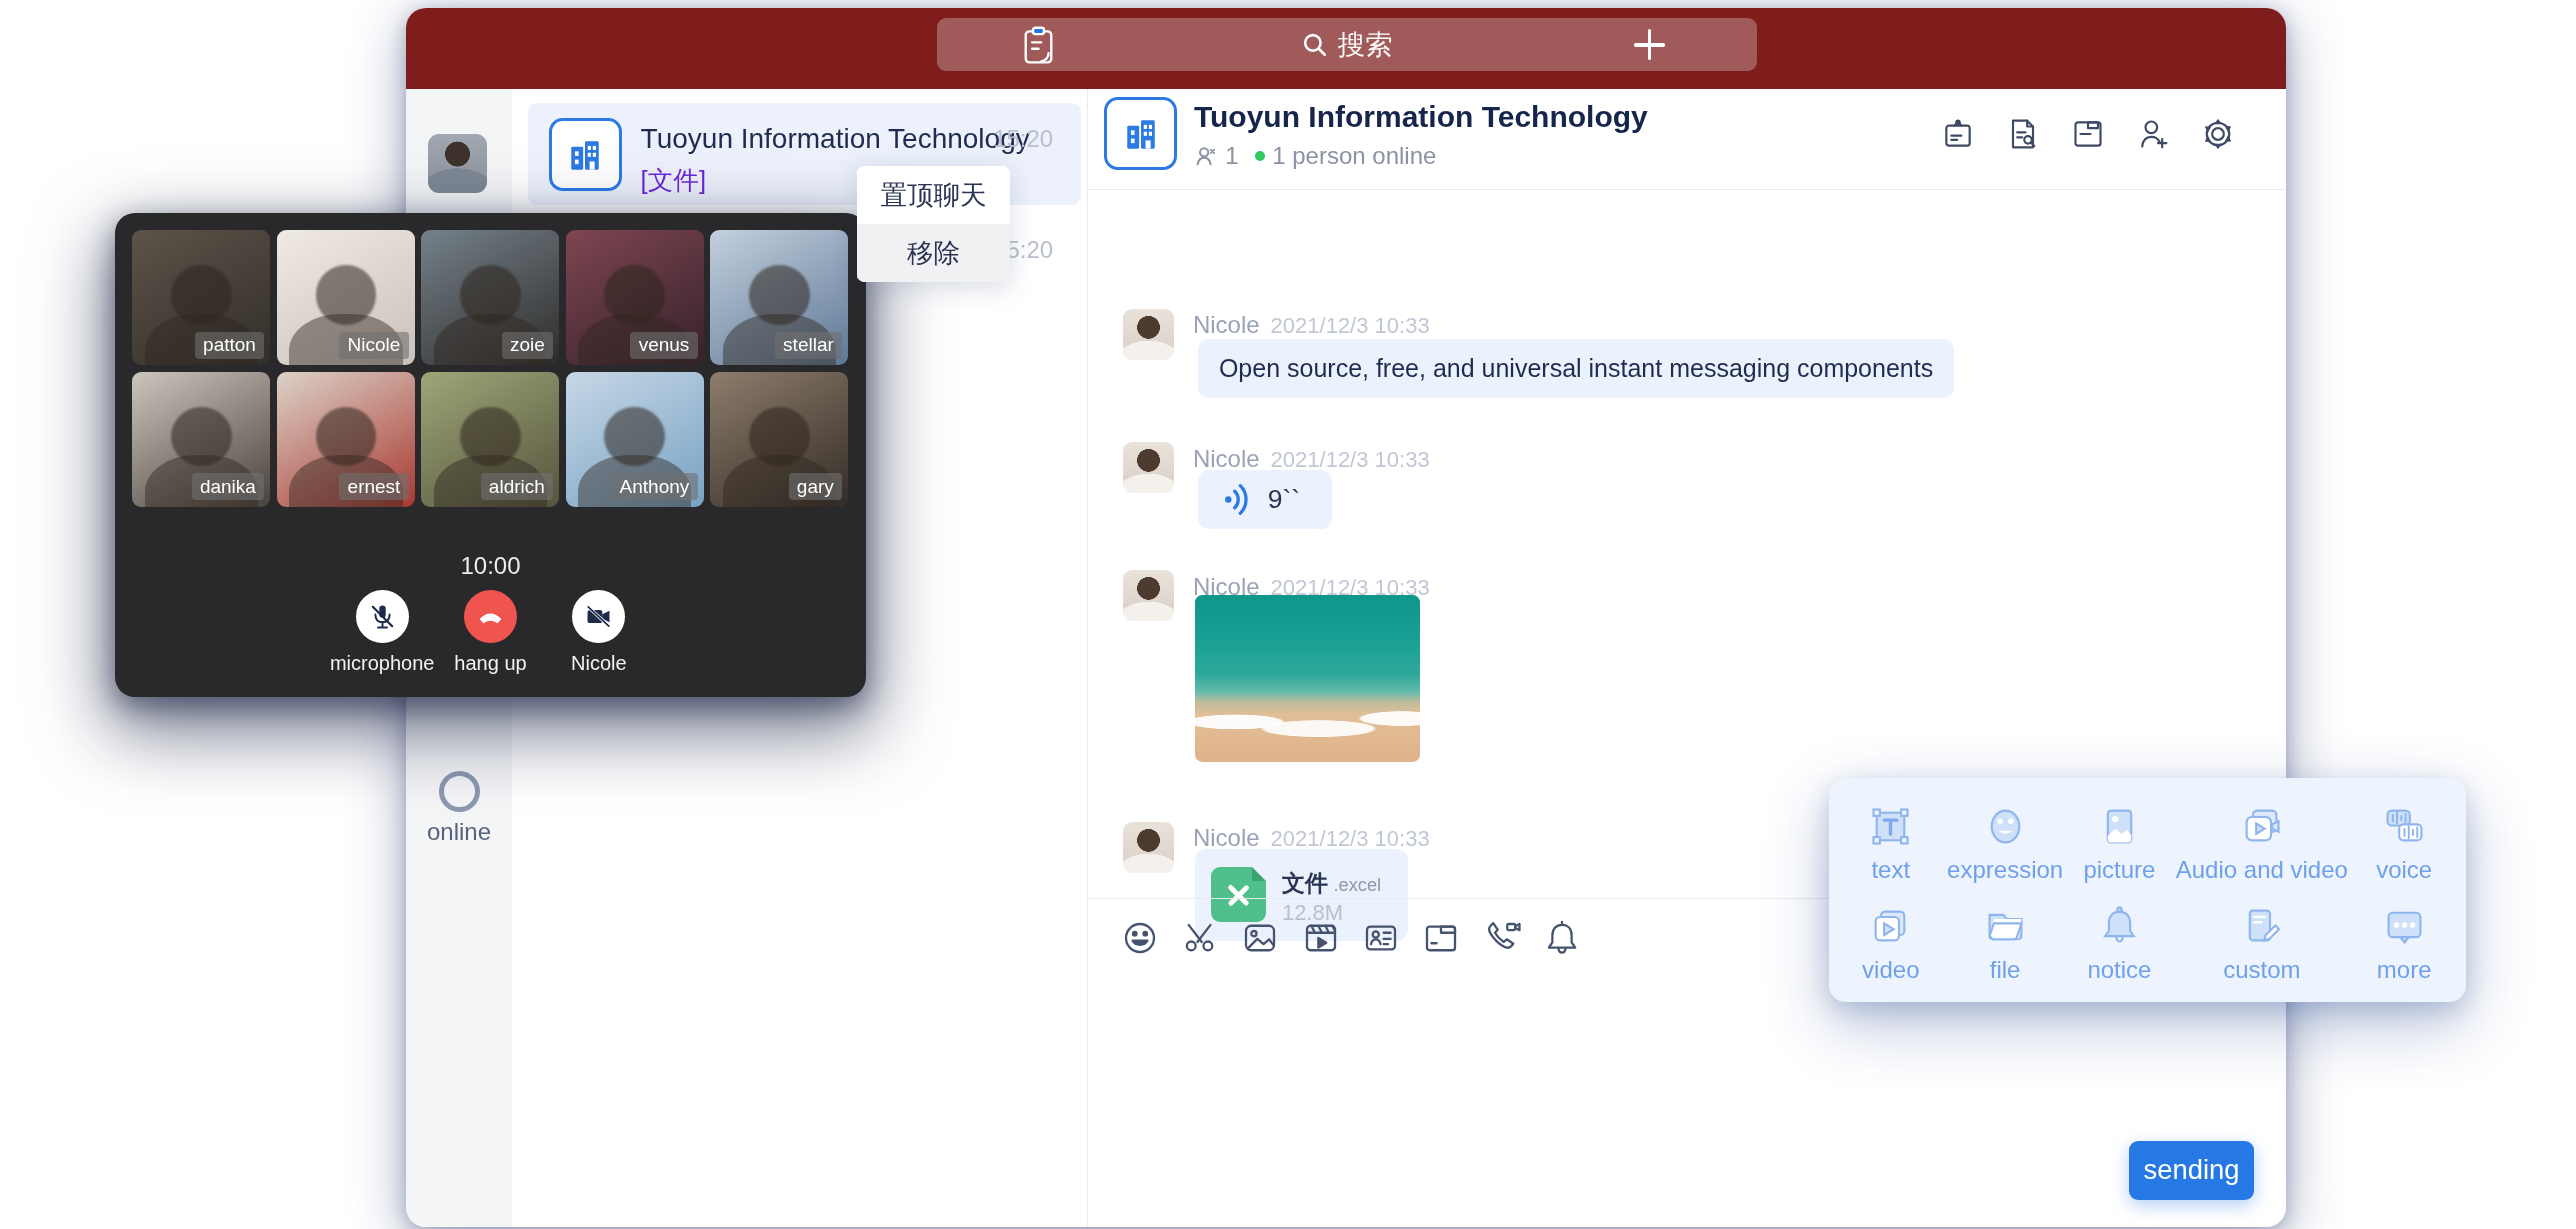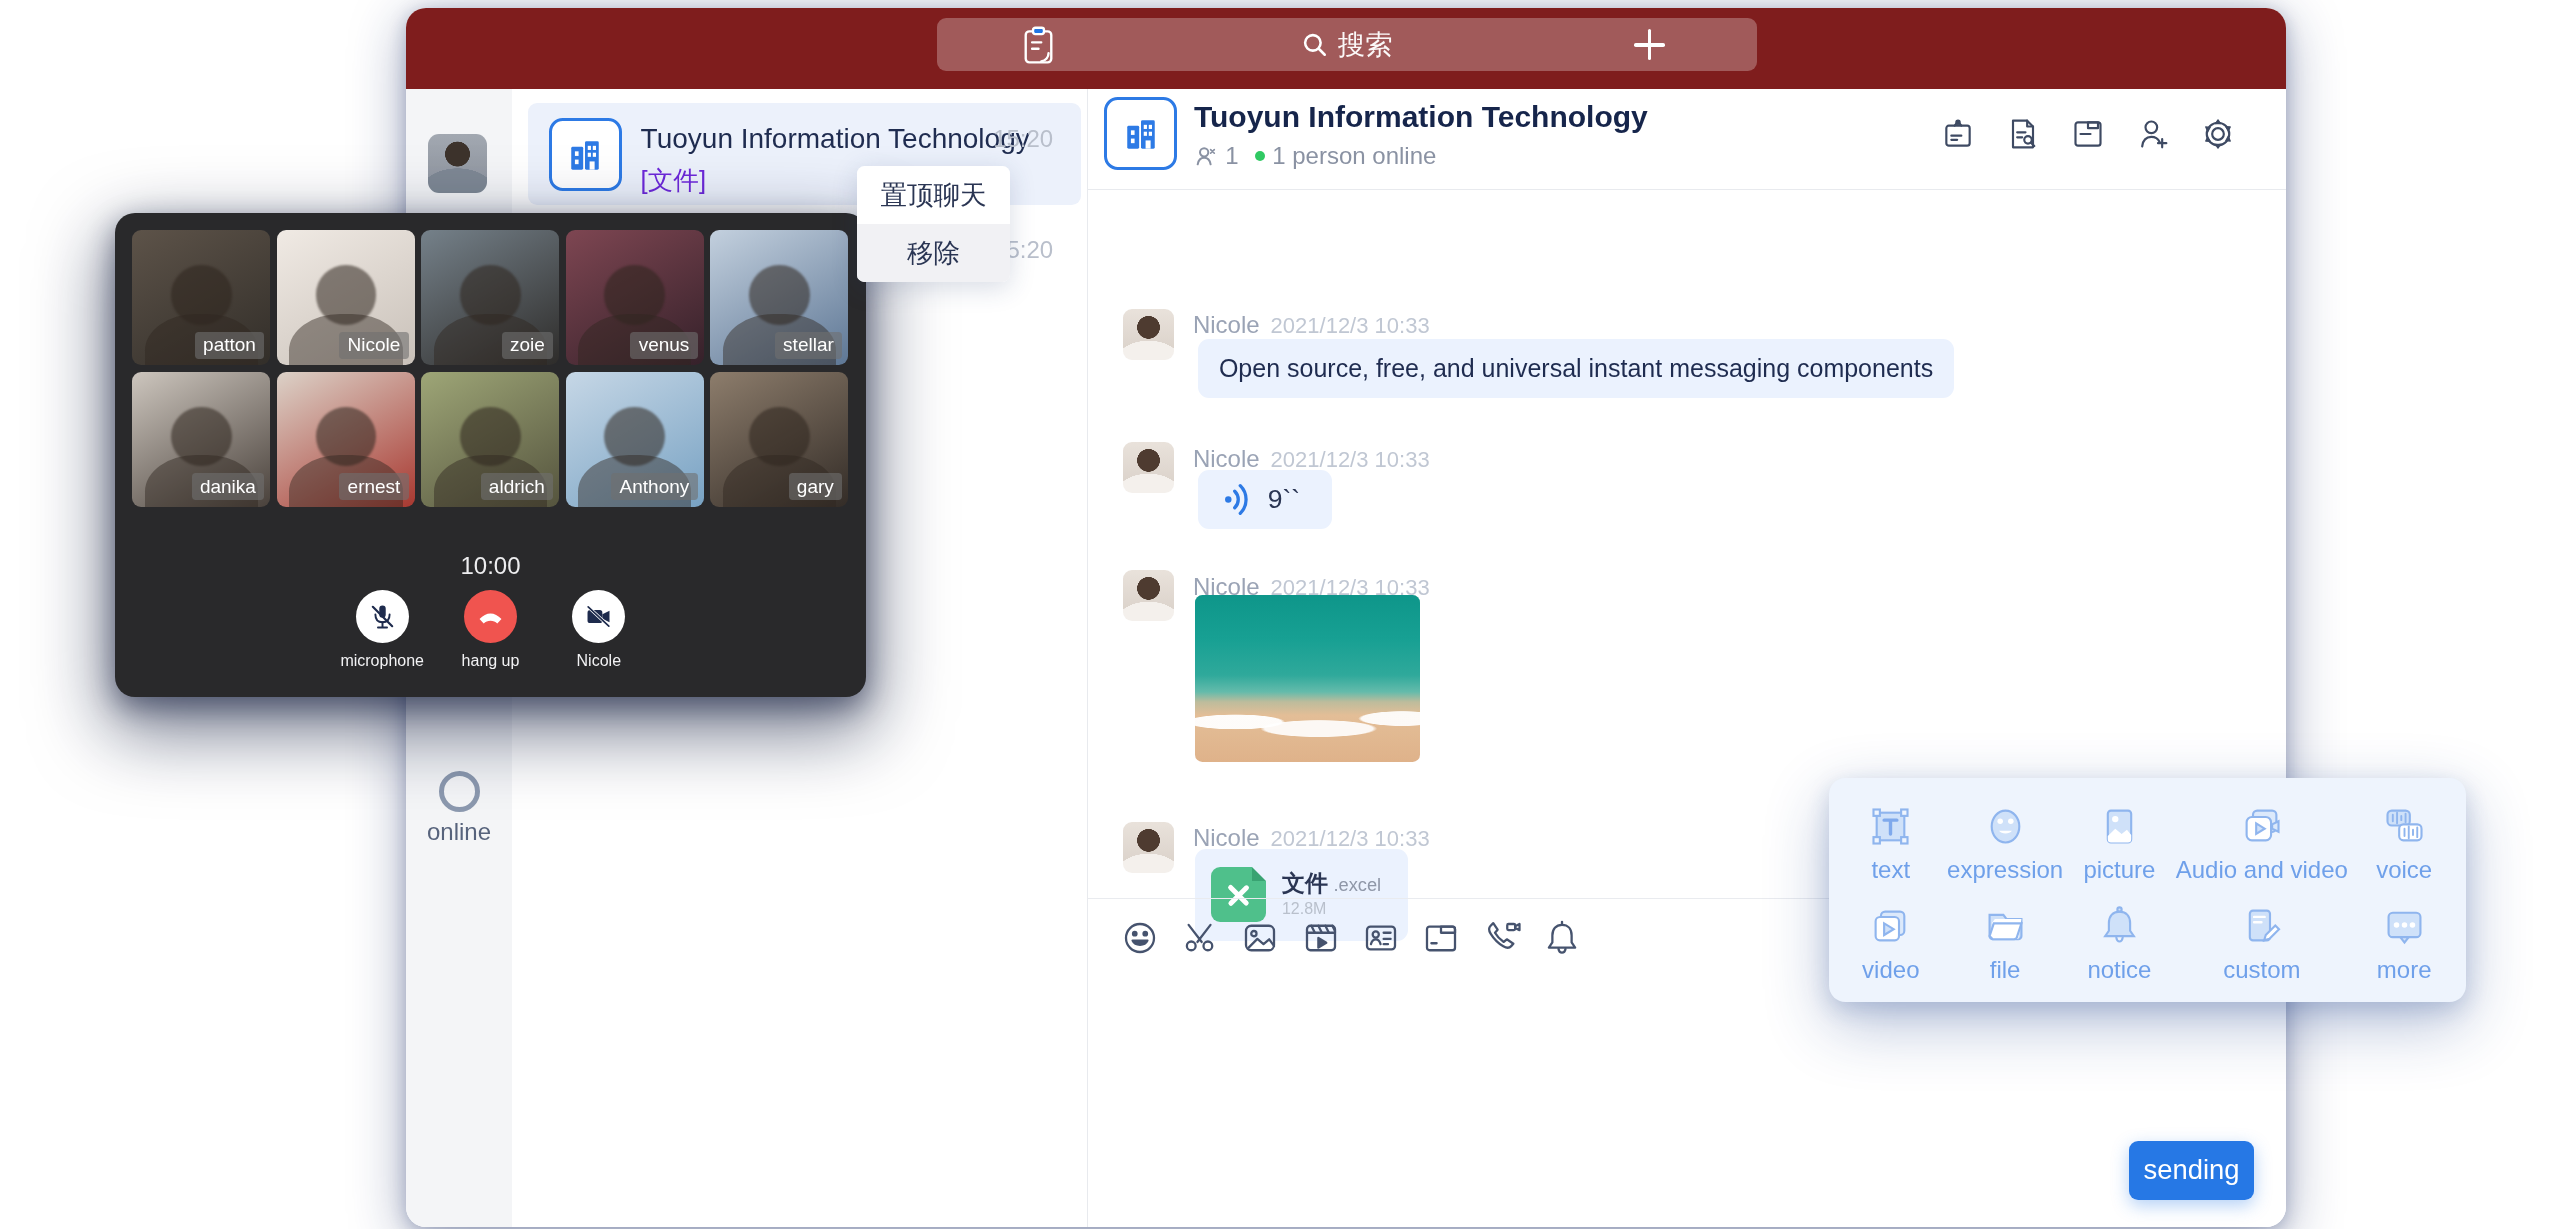--- a/index.html
+++ b/index.html
@@ -68,21 +68,21 @@
      radial-gradient(ellipse 30% 7% at 92% 74%,rgba(255,255,255,.92) 0 60%,transparent 65%),
      linear-gradient(180deg,#0E968A 0%,#17A093 26%,#2FA99B 48%,#64BBAB 58%,#BDBC9C 64%,#E3BE97 72%,#DFB28A 100%);}
   .b-file{left:107px;width:213px;height:92px;}
   .fico{position:absolute;left:16.5px;top:18.3px;width:55px;height:55px;background:#4FC08B;border-radius:9.1px;}
   .fico .fold{position:absolute;right:0;top:0;width:0;height:0;border-top:14.6px solid #EBF2FE;border-left:14.6px solid #39A372;}
   .fico .x{position:absolute;left:50%;top:50%;}
   .fico .x:before,.fico .x:after{content:"";position:absolute;width:27.4px;height:4.6px;border-radius:2.7px;background:#fff;left:-13.7px;top:-1.8px;}
   .fico .x:before{transform:rotate(45deg);} .fico .x:after{transform:rotate(-45deg);}
   .fname{position:absolute;left:87px;top:19px;font-size:23px;font-weight:bold;color:#2A3553;}
   .fname i{font-style:normal;font-weight:normal;font-size:18.3px;color:#8F97A8;margin-left:5.5px;}
-  .fsize{position:absolute;left:87px;top:51px;font-size:16px;color:#B9C0CC;}
+  .fsize{position:absolute;left:87px;top:51px;font-size:22px;color:#B9C0CC;}
   
   .comp-sep{position:absolute;left:0;top:809px;width:100%;height:0.9px;background:#E9EBEF;}
   .comp-toolbar{position:absolute;left:31px;top:828px;display:flex;gap:18.3px;}
   .tico{width:42px;height:42px;cursor:pointer;}
   .send-btn{position:absolute;right:32px;bottom:27.4px;width:125px;height:59px;background:#2678E5;border:none;
       border-radius:9.1px;color:#fff;font-size:27.4px;font-family:inherit;cursor:pointer;box-shadow:0 5.5px 16.5px rgba(38,120,229,.35);}
   
   .ctxmenu{position:absolute;left:857px;top:166px;width:153px;background:#fff;border-radius:7.3px;z-index:8;
       box-shadow:0 5.5px 25.6px rgba(40,60,110,.18);overflow:hidden;}
   .ctxmenu .mi{height:58px;line-height:58px;text-align:center;font-size:26.5px;color:#2A3553;cursor:pointer;}
@@ -107,21 +107,21 @@
   .tile:nth-child(6){background:linear-gradient(150deg,#cdc6be,#49413b);}
   .tile:nth-child(7){background:linear-gradient(150deg,#dcd2c8,#a83830);}
   .tile:nth-child(8){background:linear-gradient(150deg,#9ea677,#55543e);}
   .tile:nth-child(9){background:linear-gradient(150deg,#c6d7e6,#78a2c3);}
   .tile:nth-child(10){background:linear-gradient(150deg,#8d7d6c,#332c27);}
   .call-timer{position:absolute;left:0;top:339px;width:100%;text-align:center;font-size:24px;color:#EDEDEF;}
   .controls{position:absolute;left:0;top:377px;width:100%;display:flex;justify-content:center;gap:7.3px;}
   .ctrl{width:101px;display:flex;flex-direction:column;align-items:center;}
   .cbtn{width:53px;height:53px;border-radius:50%;border:none;display:flex;align-items:center;justify-content:center;cursor:pointer;}
   .cbtn.white{background:#fff;} .cbtn.red{background:#F0544F;}
-  .clabel{margin-top:9.1px;font-size:16px;color:#F2F2F4;}
+  .clabel{margin-top:9.1px;font-size:20px;color:#F2F2F4;}
   
   .featpanel{position:absolute;left:1829px;top:778px;width:637px;height:224px;background:#EEF4FD;border-radius:16.5px;z-index:8;
       box-shadow:0 22px 64px rgba(30,64,140,.32),0 7.3px 22px rgba(30,64,140,.18);
       display:grid;grid-template-columns:repeat(5,1fr);grid-template-rows:1fr 1fr;padding:14.6px 5.5px 9.1px;box-sizing:border-box;}
   .fcell{display:flex;flex-direction:column;align-items:center;justify-content:center;cursor:pointer;}
   .fcell .flabel{margin-top:3.7px;font-size:24px;color:#6FA0EA;white-space:nowrap;}
 </style>
 </head>
 <body>
 

